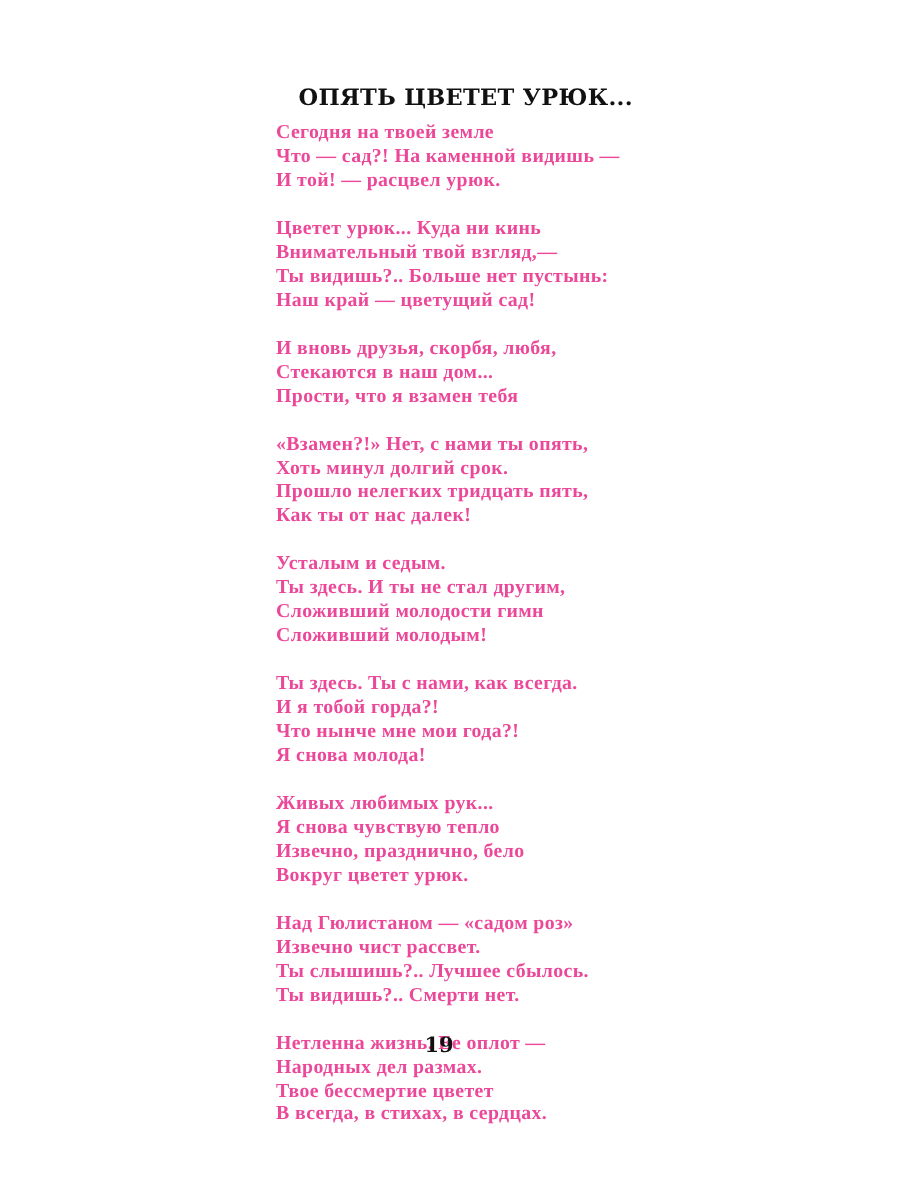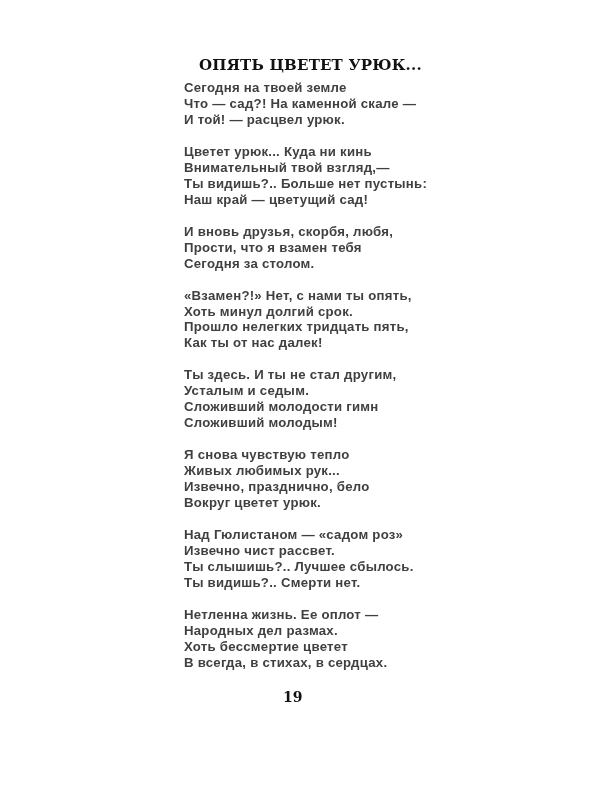--- a/index.html
+++ b/index.html
@@ -6,81 +6,87 @@
     body { width: 612px; height: 800px; position: relative; overflow: hidden; }
     .page { position: absolute; left: 0; top: 0; width: 612px; height: 800px; background: #fff; }
     .title {
       position: absolute; left: 199px; top: 56px;
       font-family: "DejaVu Serif", serif; font-weight: bold;
       font-size: 15px; letter-spacing: 0.2px; color: #111;
       white-space: nowrap;
     }
     .poem {
       position: absolute; left: 184px; top: 80px; width: 260px;
-      font-family: Liberation Sans, sans-serif; font-weight: bold;
-      font-size: 13.2px; line-height: 15.9px; color: #404040;
+      font-family: Liberation Serif, serif; font-weight: bold;
+      font-size: 13.2px; line-height: 15.9px; color: #ec4899;
       letter-spacing: 0.25px;
     }
     .stanza { margin: 0 0 16.2px 0; }
     .line { white-space: nowrap; display: block; }
     .page-number {
       position: absolute; left: 283px; top: 689px;
       font-family: "DejaVu Serif", serif; font-weight: bold;
       font-size: 14px; color: #111;
     }
   </style>
 </head>
 <body>
 
 <div class="page">
   <div class="title">ОПЯТЬ ЦВЕТЕТ УРЮК...</div>
 
   <div class="poem">
     <div class="stanza">
       <span class="line">Сегодня на твоей земле</span>
-      <span class="line">Что — сад?! На каменной скале —</span>
+      <span class="line">Что — сад?! На каменной видишь —</span>
       <span class="line">И той! — расцвел урюк.</span>
     </div>
     <div class="stanza">
       <span class="line">Цветет урюк... Куда ни кинь</span>
       <span class="line">Внимательный твой взгляд,—</span>
       <span class="line">Ты видишь?.. Больше нет пустынь:</span>
       <span class="line">Наш край — цветущий сад!</span>
     </div>
     <div class="stanza">
       <span class="line">И вновь друзья, скорбя, любя,</span>
+      <span class="line">Стекаются в наш дом...</span>
       <span class="line">Прости, что я взамен тебя</span>
-      <span class="line">Сегодня за столом.</span>
     </div>
     <div class="stanza">
       <span class="line">«Взамен?!» Нет, с нами ты опять,</span>
       <span class="line">Хоть минул долгий срок.</span>
       <span class="line">Прошло нелегких тридцать пять,</span>
       <span class="line">Как ты от нас далек!</span>
     </div>
     <div class="stanza">
+      <span class="line">Усталым и седым.</span>
       <span class="line">Ты здесь. И ты не стал другим,</span>
-      <span class="line">Усталым и седым.</span>
       <span class="line">Сложивший молодости гимн</span>
       <span class="line">Сложивший молодым!</span>
     </div>
     <div class="stanza">
+      <span class="line">Ты здесь. Ты с нами, как всегда.</span>
+      <span class="line">И я тобой горда?!</span>
+      <span class="line">Что нынче мне мои года?!</span>
+      <span class="line">Я снова молода!</span>
+    </div>
+    <div class="stanza">
+      <span class="line">Живых любимых рук...</span>
       <span class="line">Я снова чувствую тепло</span>
-      <span class="line">Живых любимых рук...</span>
       <span class="line">Извечно, празднично, бело</span>
       <span class="line">Вокруг цветет урюк.</span>
     </div>
     <div class="stanza">
       <span class="line">Над Гюлистаном — «садом роз»</span>
       <span class="line">Извечно чист рассвет.</span>
       <span class="line">Ты слышишь?.. Лучшее сбылось.</span>
       <span class="line">Ты видишь?.. Смерти нет.</span>
     </div>
     <div class="stanza">
       <span class="line">Нетленна жизнь. Ее оплот —</span>
       <span class="line">Народных дел размах.</span>
-      <span class="line">Хоть бессмертие цветет</span>
+      <span class="line">Твое бессмертие цветет</span>
       <span class="line">В всегда, в стихах, в сердцах.</span>
     </div>
   </div>
 
   <div class="page-number">19</div>
 </div>
 
 </body></html>

